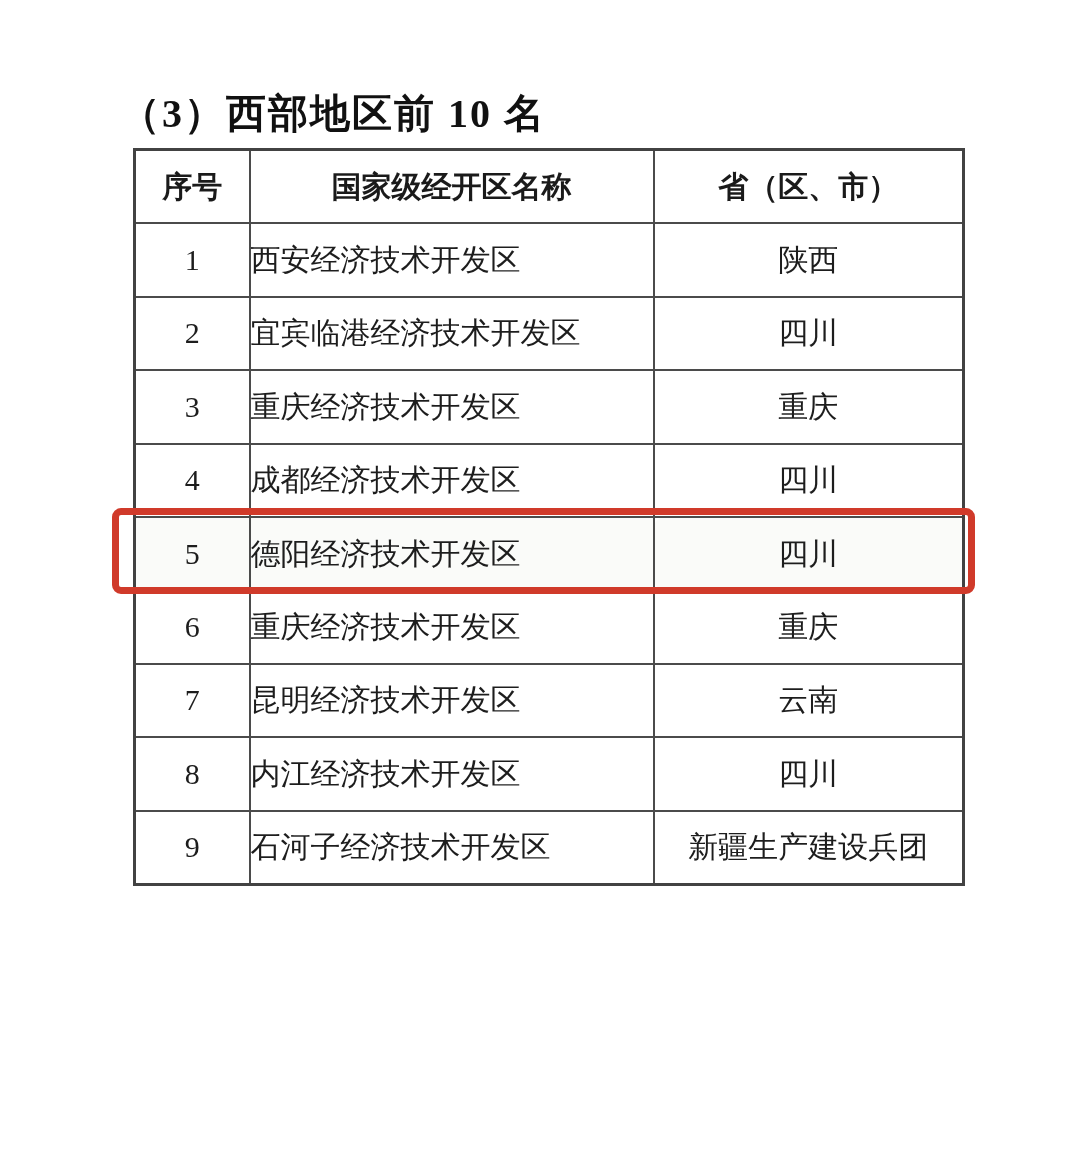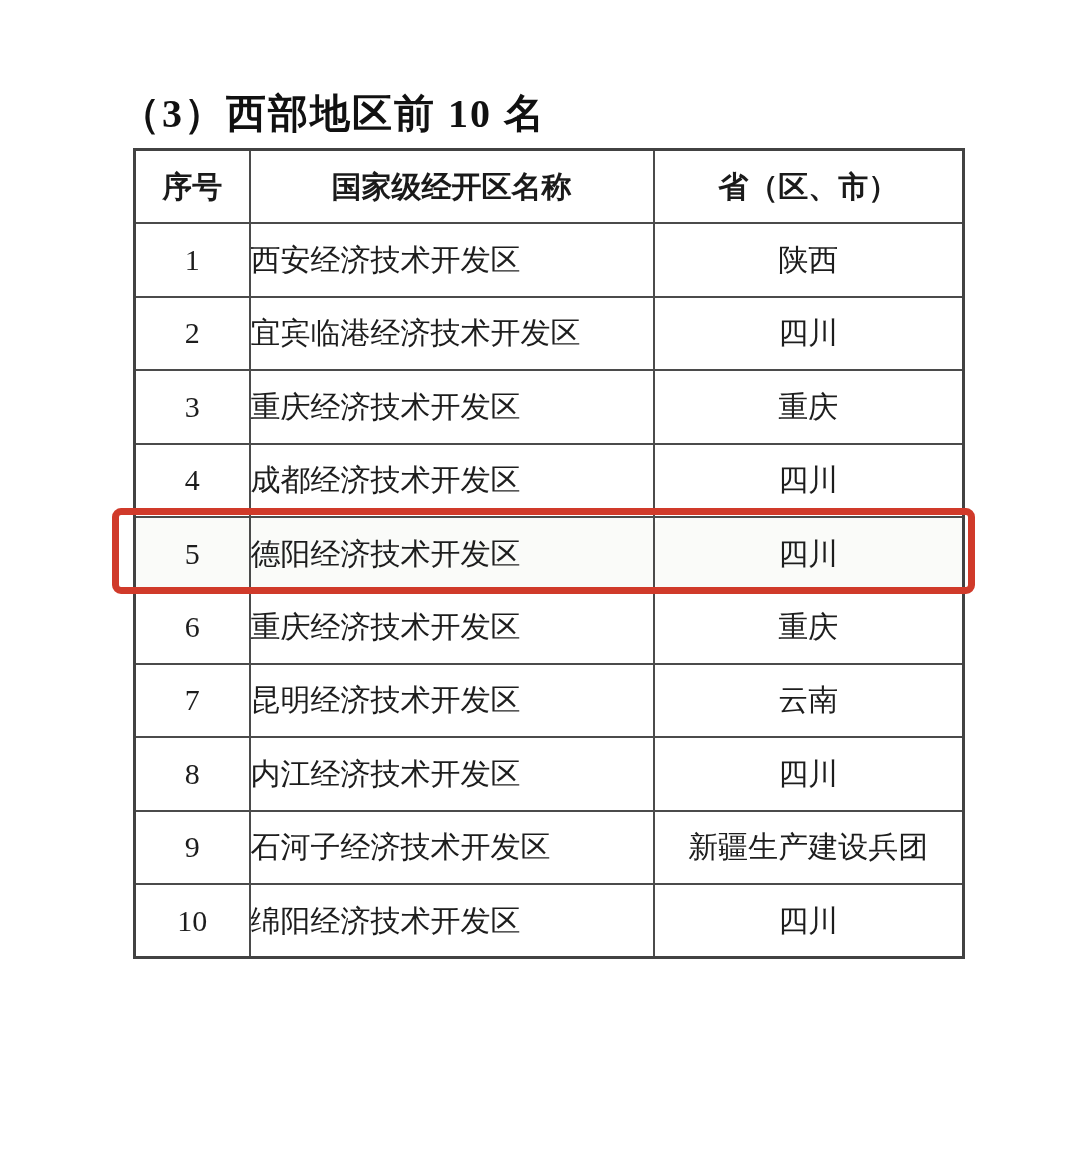--- a/index.html
+++ b/index.html
@@ -133,23 +133,18 @@
         <tr>
           <td class="col-rank">8</td>
           <td class="col-name">内江经济技术开发区</td>
           <td class="col-province">四川</td>
         </tr>
         <tr>
           <td class="col-rank">9</td>
           <td class="col-name">石河子经济技术开发区</td>
           <td class="col-province">新疆生产建设兵团</td>
         </tr>
-        <tr>
-          <td class="col-rank">10</td>
-          <td class="col-name">绵阳经济技术开发区</td>
-          <td class="col-province">四川</td>
-        </tr>
       </tbody>
   </table>
 
   <div class="highlight-box" style="border-color: rgb(208, 58, 42);"></div>
 
 </div>
 
 </body></html>

